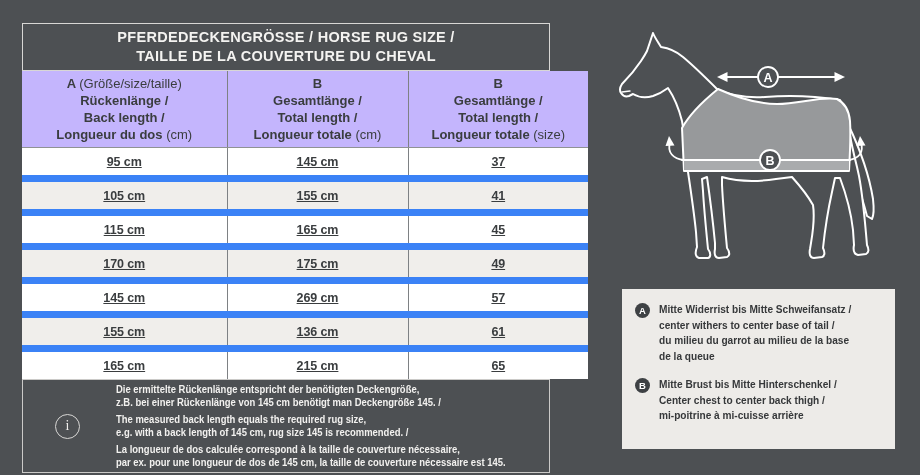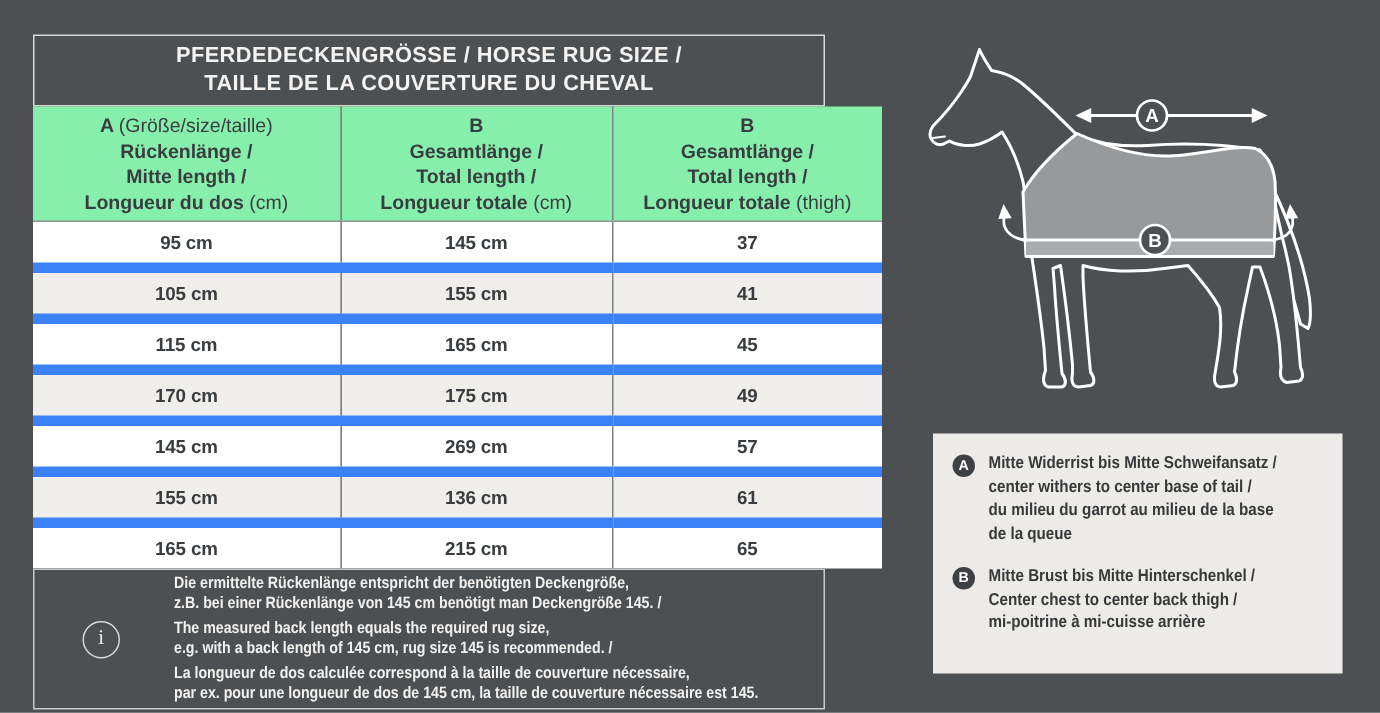--- a/index.html
+++ b/index.html
@@ -17,30 +17,30 @@
     box-sizing:border-box; height:48px; border:1px solid #d8d7d5;
     display:flex; flex-direction:column; justify-content:center; align-items:center;
     color:#f4f3f1; font-size:14.5px; font-weight:700; letter-spacing:.3px;
     line-height:19px; text-align:center; background:#4d5053;
   }
 
   table.size { border-collapse:collapse; width:566px; table-layout:fixed; }
   table.size col.c0 { width:205px; } table.size col.c1 { width:181px; } table.size col.c2 { width:180px; }
 
   thead th {
-    background:#86efac; color:#3a3d3f; font-size:13px; line-height:17px;
+    background:#c4b5fd; color:#3a3d3f; font-size:13px; line-height:17px;
     font-weight:700; text-align:center; padding:4px 2px; height:68px;
     border-bottom:1px solid #909294;
   }
   thead th + th, tbody td + td { border-left:1px solid #7e8184; }
   thead .r { font-weight:400; }
 
   tbody td {
     height:25px; text-align:center; vertical-align:middle;
-    font-size:12.5px; font-weight:700; letter-spacing:-.1px; color:#3a3d3f;
+    font-size:12.5px; font-weight:700; letter-spacing:-.1px; color:#3a3d3f;text-decoration:underline;
   }
   tbody tr:nth-child(odd)  td { background:#ffffff; }
   tbody tr:nth-child(even) td { background:#f0eeeb; }
   tbody tr + tr td { border-top:7px solid #3b82f6;margin-top:30px; }
 
   .note {
     box-sizing:border-box; margin-top:0; height:94px; border:1px solid #cbcac8;
     display:flex; align-items:center; background:#4d5053;
   }
   .info-icon {
@@ -91,34 +91,34 @@
       <colgroup>
           <col class="c0">
           <col class="c1">
           <col class="c2">
         </colgroup>
       <thead>
         <tr>
           <th>
             <div><span>A</span> <span class="r">(Größe/size/taille)</span></div>
             <div>Rückenlänge /</div>
-            <div>Mitte length /</div>
+            <div>Back length /</div>
             <div><span>Longueur du dos</span> <span class="r">(cm)</span></div>
           </th>
           <th>
             <div><span>B</span><span class="r"></span></div>
             <div>Gesamtlänge /</div>
             <div>Total length /</div>
             <div><span>Longueur totale</span> <span class="r">(cm)</span></div>
           </th>
           <th>
             <div><span>B</span><span class="r"></span></div>
             <div>Gesamtlänge /</div>
             <div>Total length /</div>
-            <div><span>Longueur totale</span> <span class="r">(thigh)</span></div>
+            <div><span>Longueur totale</span> <span class="r">(size)</span></div>
           </th>
         </tr>
       </thead>
       <tbody>
         <tr>
             <td>95 cm</td>
             <td>145 cm</td>
             <td>37</td>
           </tr>
         <tr>

